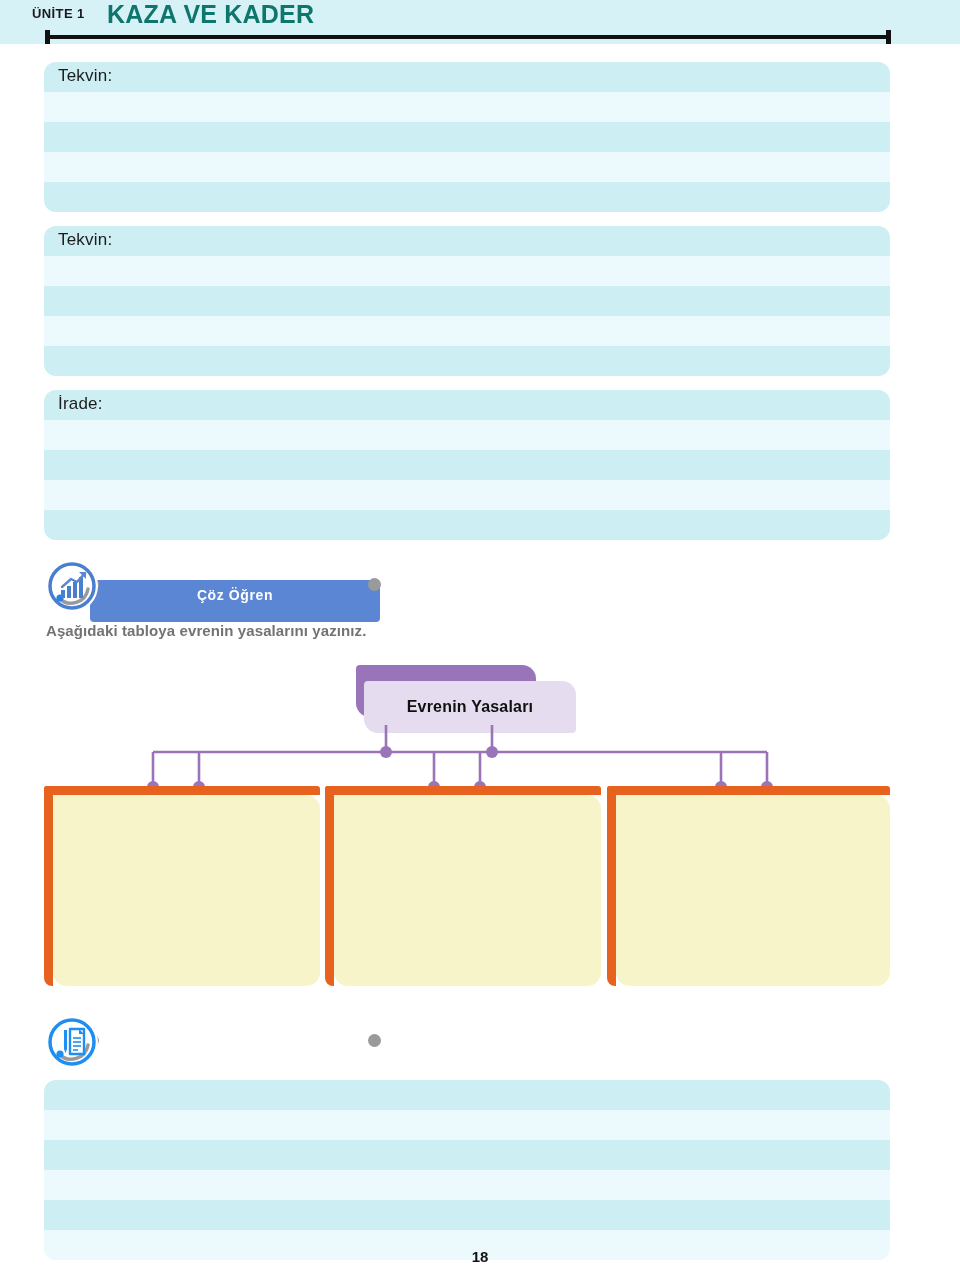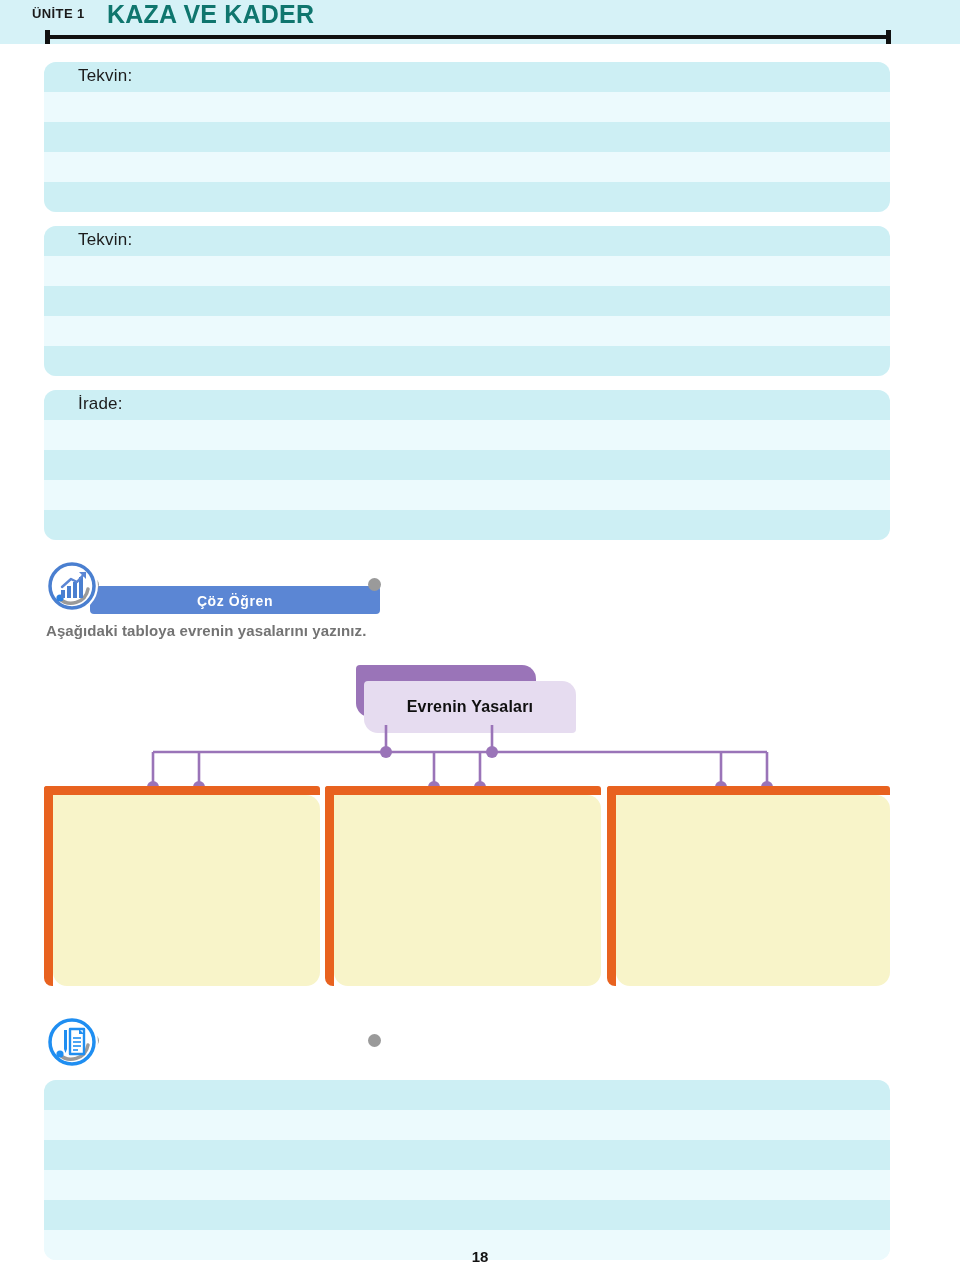--- a/index.html
+++ b/index.html
@@ -39,34 +39,34 @@
     border-radius:12px;overflow:hidden;
     background:#edfbfd;
   }
   .lines-block .line{
     width:100%;height:30px;box-sizing:border-box;
   }
   .lines-block .line.dark{background:#cdeff4;}
   .lines-block .line.light{background:#ecfafd;}
   .block-label{
     position:absolute;left:14px;top:4px;
-    font-size:17px;color:#1c1c1c;letter-spacing:.2px;margin-left:20px;
+    font-size:17px;color:#1c1c1c;letter-spacing:.2px;
   }
 
   
   .badge{
     position:absolute;height:46px;
   }
   .badge .ring{
     position:absolute;left:0;top:0;width:52px;height:52px;border-radius:50%;
     background:#ffffff;z-index:3;
   }
   .badge .ring svg{display:block;}
   .badge .bar{
-    position:absolute;top:26px;height:28px;border-radius:4px;
+    position:absolute;top:20px;height:42px;border-radius:4px;
   }
   .badge .bar-text{
     position:absolute;top:0;left:0;width:100%;height:30px;
     display:flex;align-items:center;justify-content:center;
     color:#ffffff;font-size:14px;font-weight:bold;letter-spacing:.6px;
   }
   .badge .knob{
     position:absolute;width:13px;height:13px;border-radius:50%;
     background:#9a9a9a;top:18px;z-index:2;
   }

